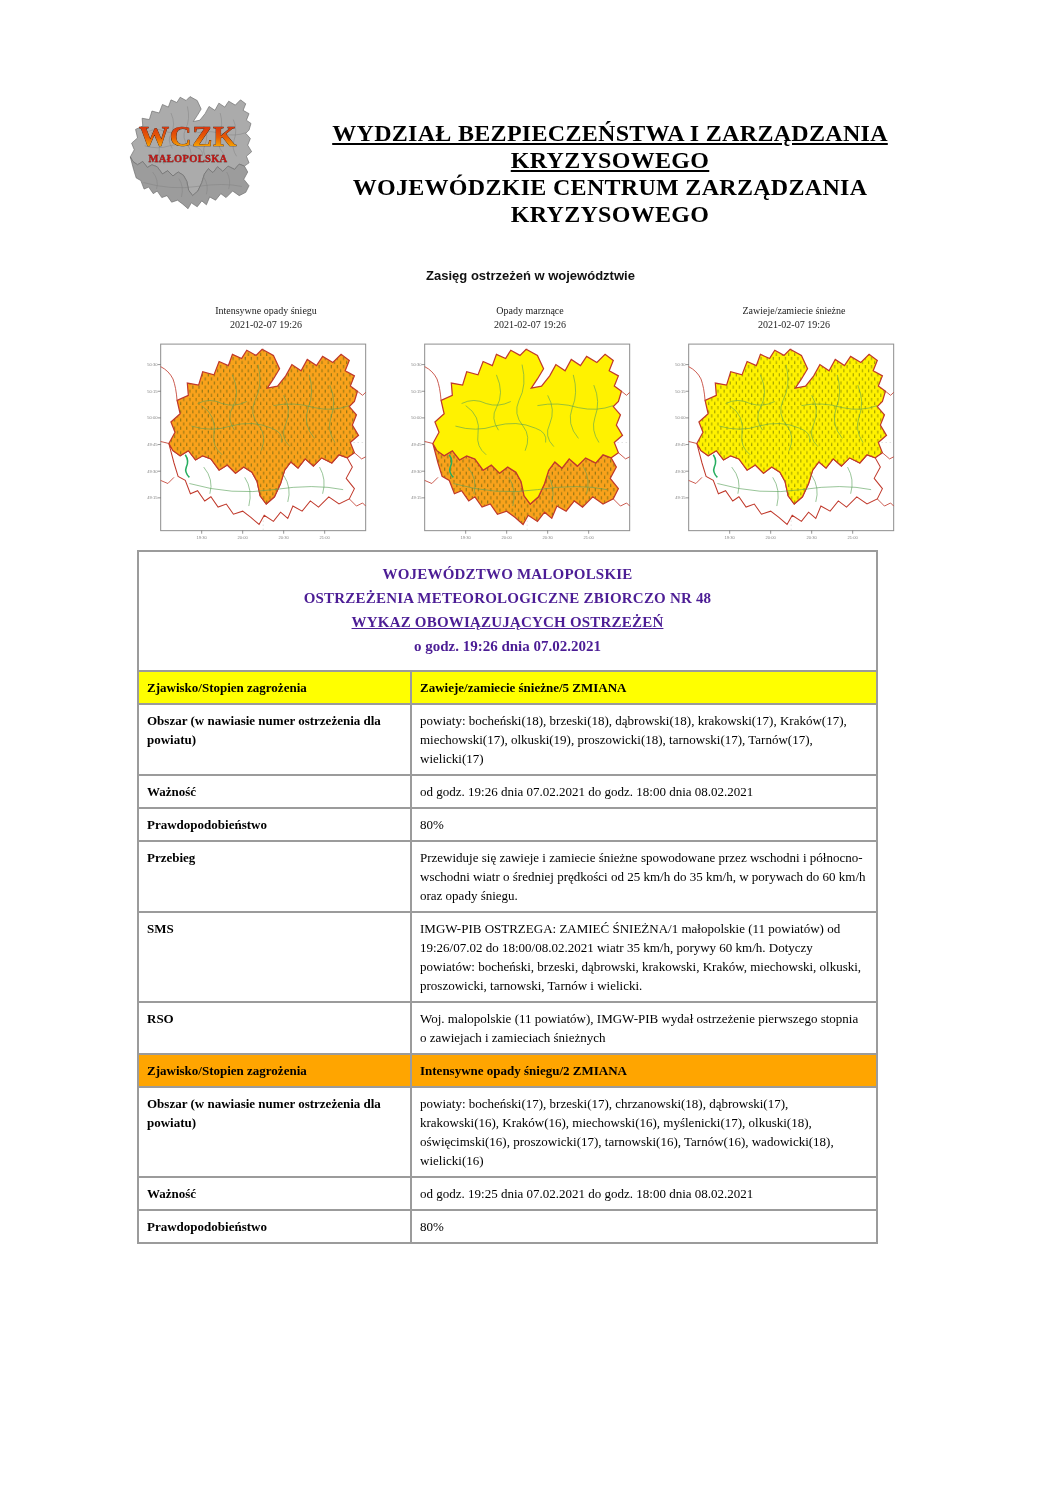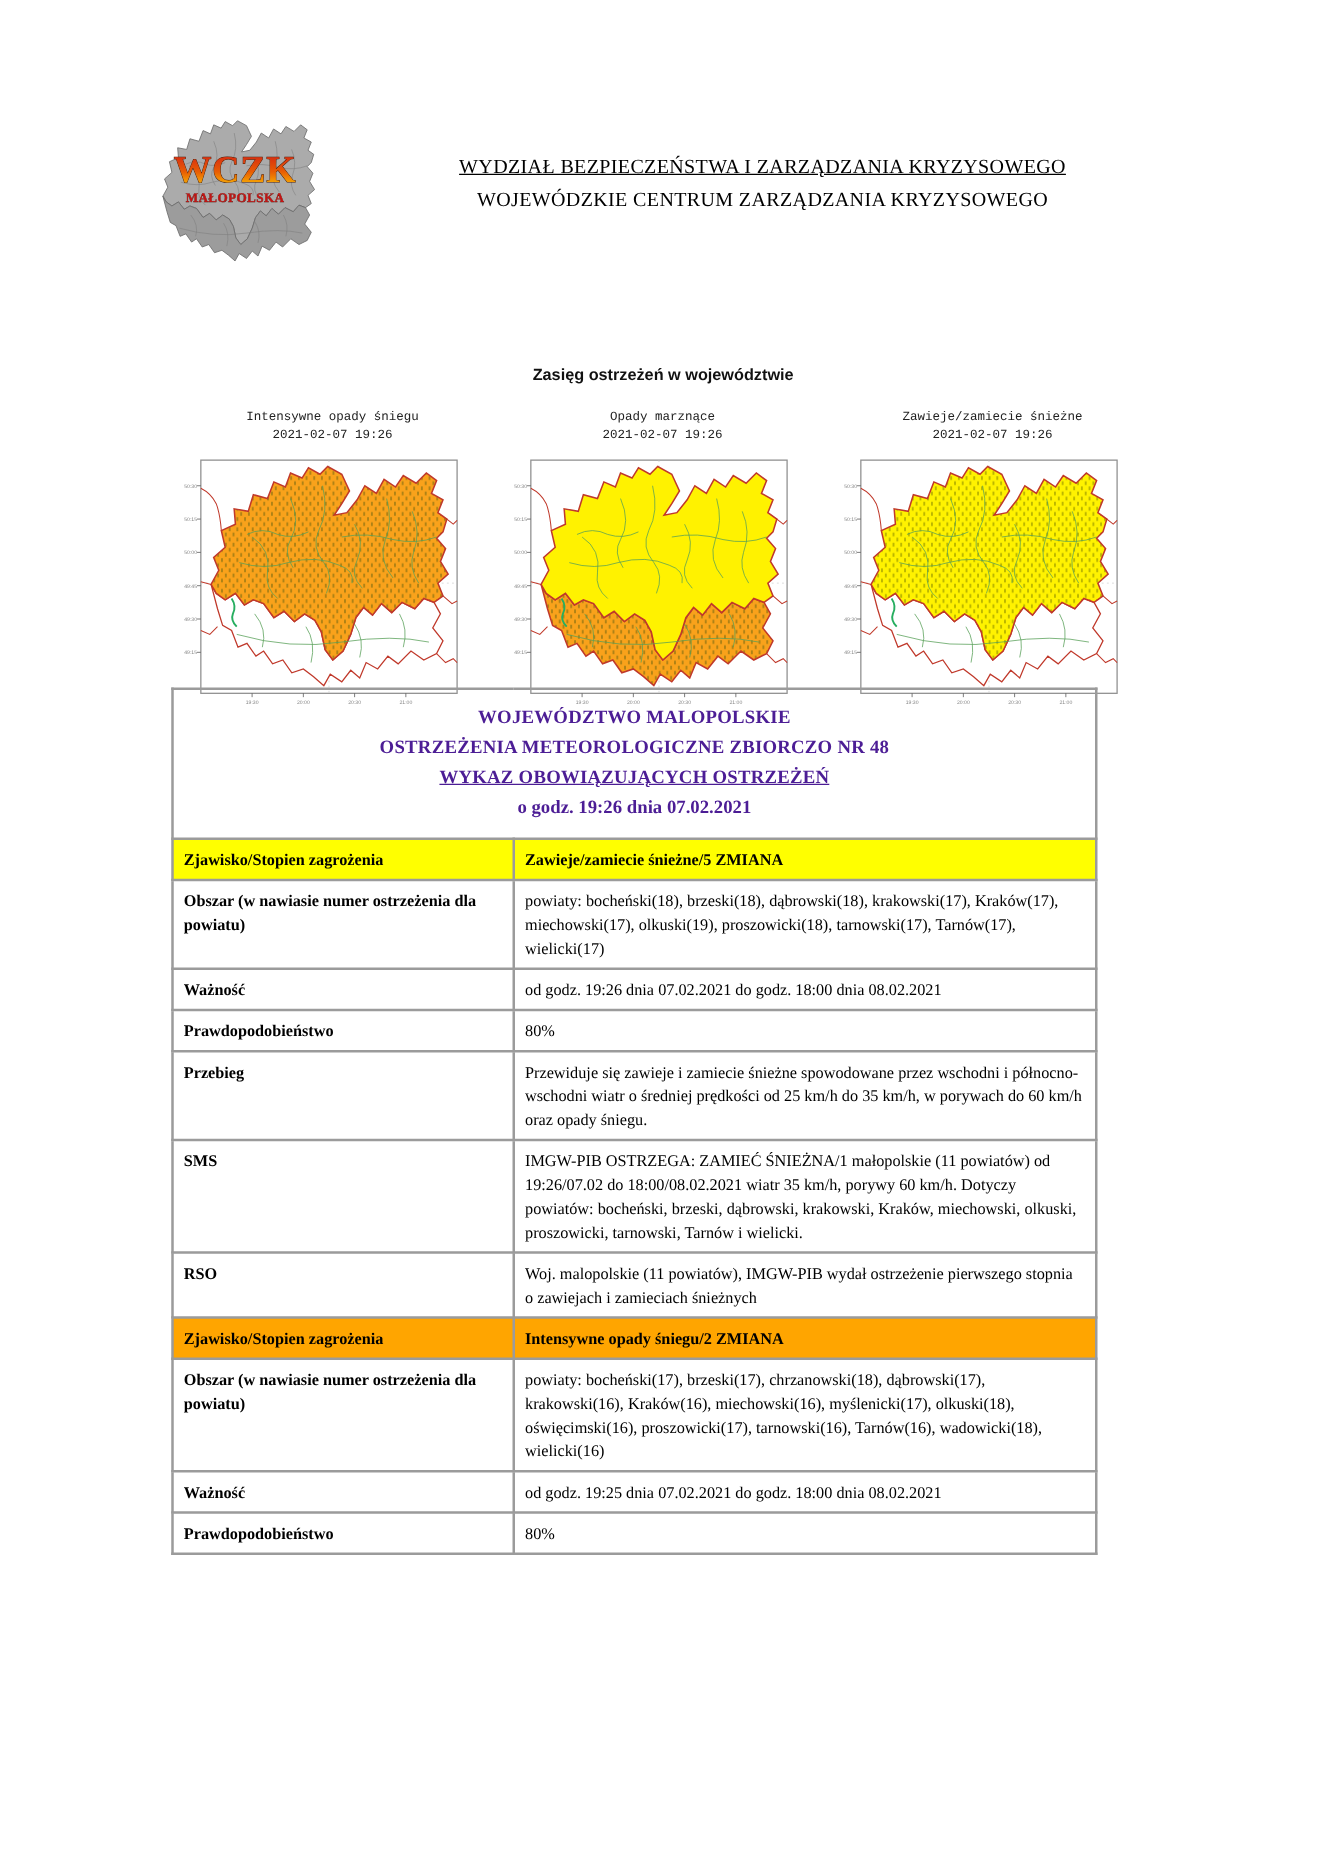--- a/index.html
+++ b/index.html
@@ -8,30 +8,30 @@
   .page{position:relative;width:1021px;height:1500px;}
 
   
   .logo{position:absolute;left:114px;top:92px;width:152px;height:122px;}
   .logo svg{width:100%;height:100%;}
   .logo-wczk{font-family:"Liberation Serif",serif;font-weight:bold;font-size:46px;
              stroke:#4a1a00;stroke-width:1.1;paint-order:stroke;letter-spacing:1px;}
   .logo-region{font-family:"Liberation Serif",serif;font-weight:bold;font-size:16px;
              fill:#c41313;stroke:#3c0f00;stroke-width:.45;paint-order:stroke;letter-spacing:.5px;}
   .header-titles{position:absolute;left:278px;top:120px;width:664px;text-align:center;
-             font-weight:normal;font-size:16px;line-height:27px;letter-spacing:.3px;}
+             font-weight:bold;font-size:24px;line-height:27px;letter-spacing:.3px;}
   .header-titles .u{text-decoration:underline;}
 
   
-  .maps-section{position:absolute;left:0;top:268px;width:1061px;margin-top:24px;}
+  .maps-section{position:absolute;left:0;top:268px;width:1061px;}
   .maps-title{text-align:center;font-family:"Liberation Sans",sans-serif;font-weight:bold;
               font-size:13px;color:#111;}
   .maps-row{position:absolute;left:138px;top:36px;width:764px;display:flex;justify-content:space-between;}
   .map-block{width:236px;}
-  .map-caption{font-family:Liberation Mono, monospace;font-size:10px;line-height:14px;
+  .map-caption{font-family:Liberation Serif, serif;font-size:10px;line-height:14px;
                text-align:center;padding-left:20px;color:#222;}
   .map-chart{width:236px;height:205px;display:block;margin-top:8px;}
   .tick-label{font-size:4px;fill:#888;font-family:"Liberation Sans",sans-serif;}
 
   
   .warning-table{position:absolute;left:137px;top:550px;width:741px;border-collapse:collapse;
                  font-size:13px;}
   .warning-table td{border:2px solid #9b9b9b;padding:6px 10px 6px 8px;vertical-align:top;
                  line-height:19px;}
   .warning-table{border:2px solid #8a8a8a;}

